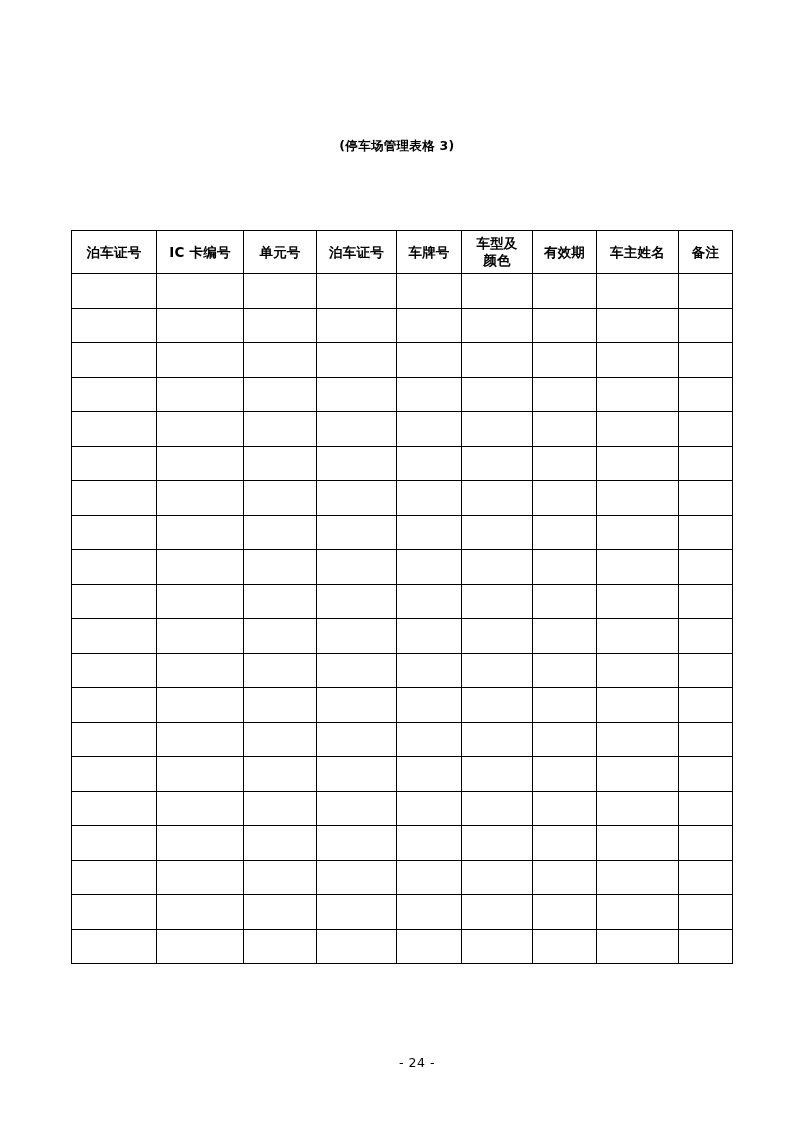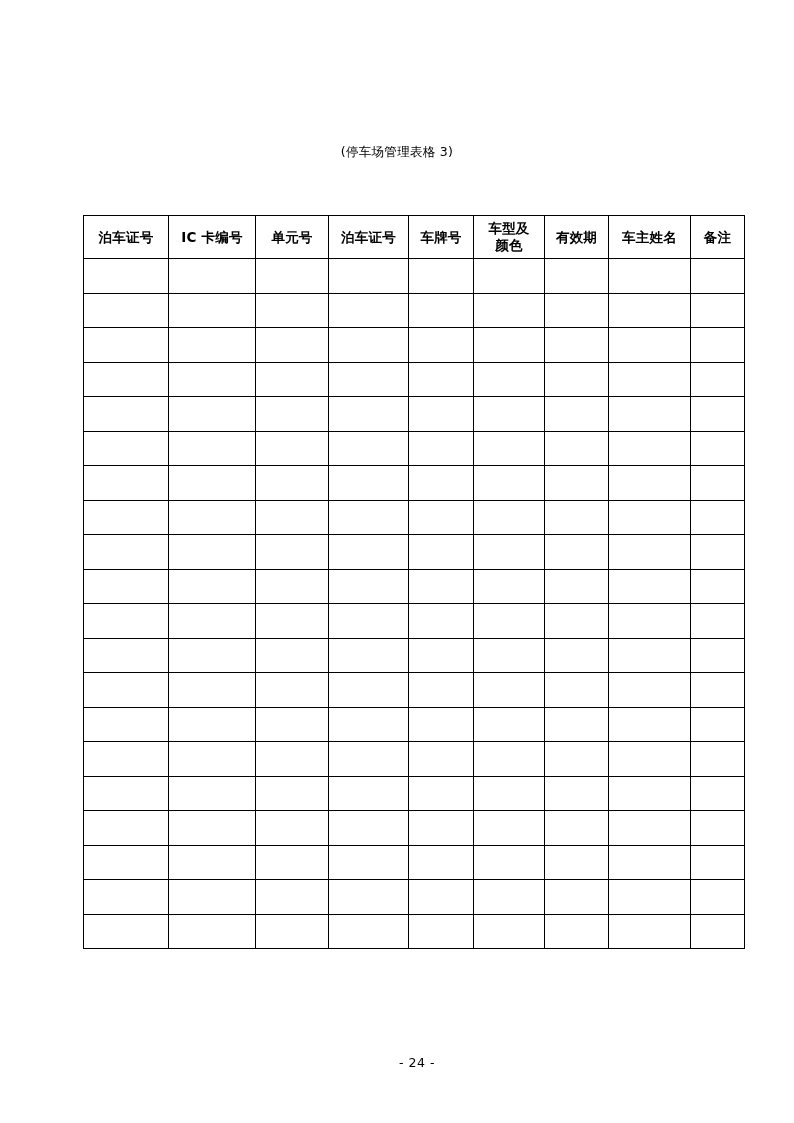--- a/index.html
+++ b/index.html
@@ -32,23 +32,23 @@
     text-align: center;
   }
   .doc-title {
     font-size: 20px;
     font-weight: bold;
     letter-spacing: 1px;
     line-height: 26px;
     font-family: "DejaVu Sans", "Liberation Sans", sans-serif;
   }
   .doc-subtitle {
-    margin-top: 16px;
+    margin-top: 10px;
     font-size: 12.5px;
-    font-weight: normal;
+    font-weight: bold;
     line-height: 16px;
     letter-spacing: 0.3px;
   }
 
   
   .month-row {
     position: absolute;
     left: 84px;
     top: 206px;
     display: flex;
@@ -64,25 +64,24 @@
     width: 176px;
     height: 16px;
     border-bottom: 1.6px solid #000;
     margin-left: 3px;
   }
 
   
   .record-table {
     position: absolute;
     left: 71px;
-    top: 215px;
+    top: 230px;
     width: 661px;
     border-collapse: collapse;
     table-layout: fixed;
-    margin-left: 12px;
   }
   .record-table th,
   .record-table td {
     border: 1.1px solid #000;
     padding: 0;
     margin: 0;
   }
   .record-table th {
     height: 42px;
     font-size: 13.5px;

